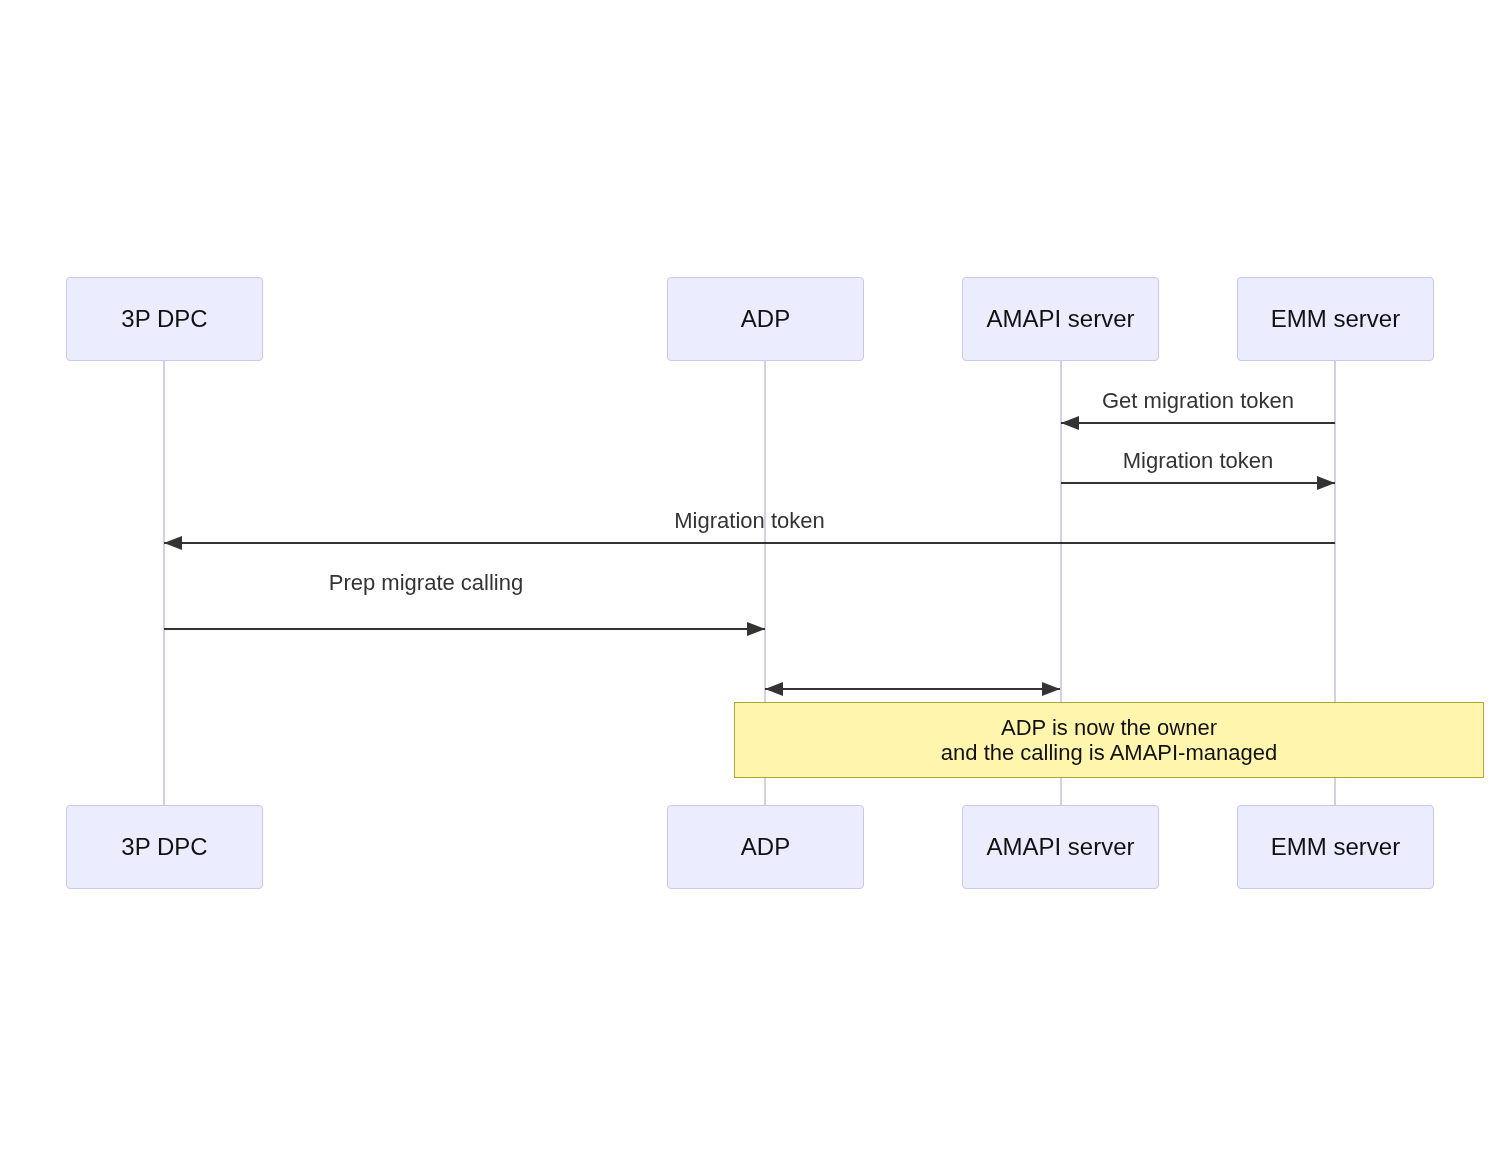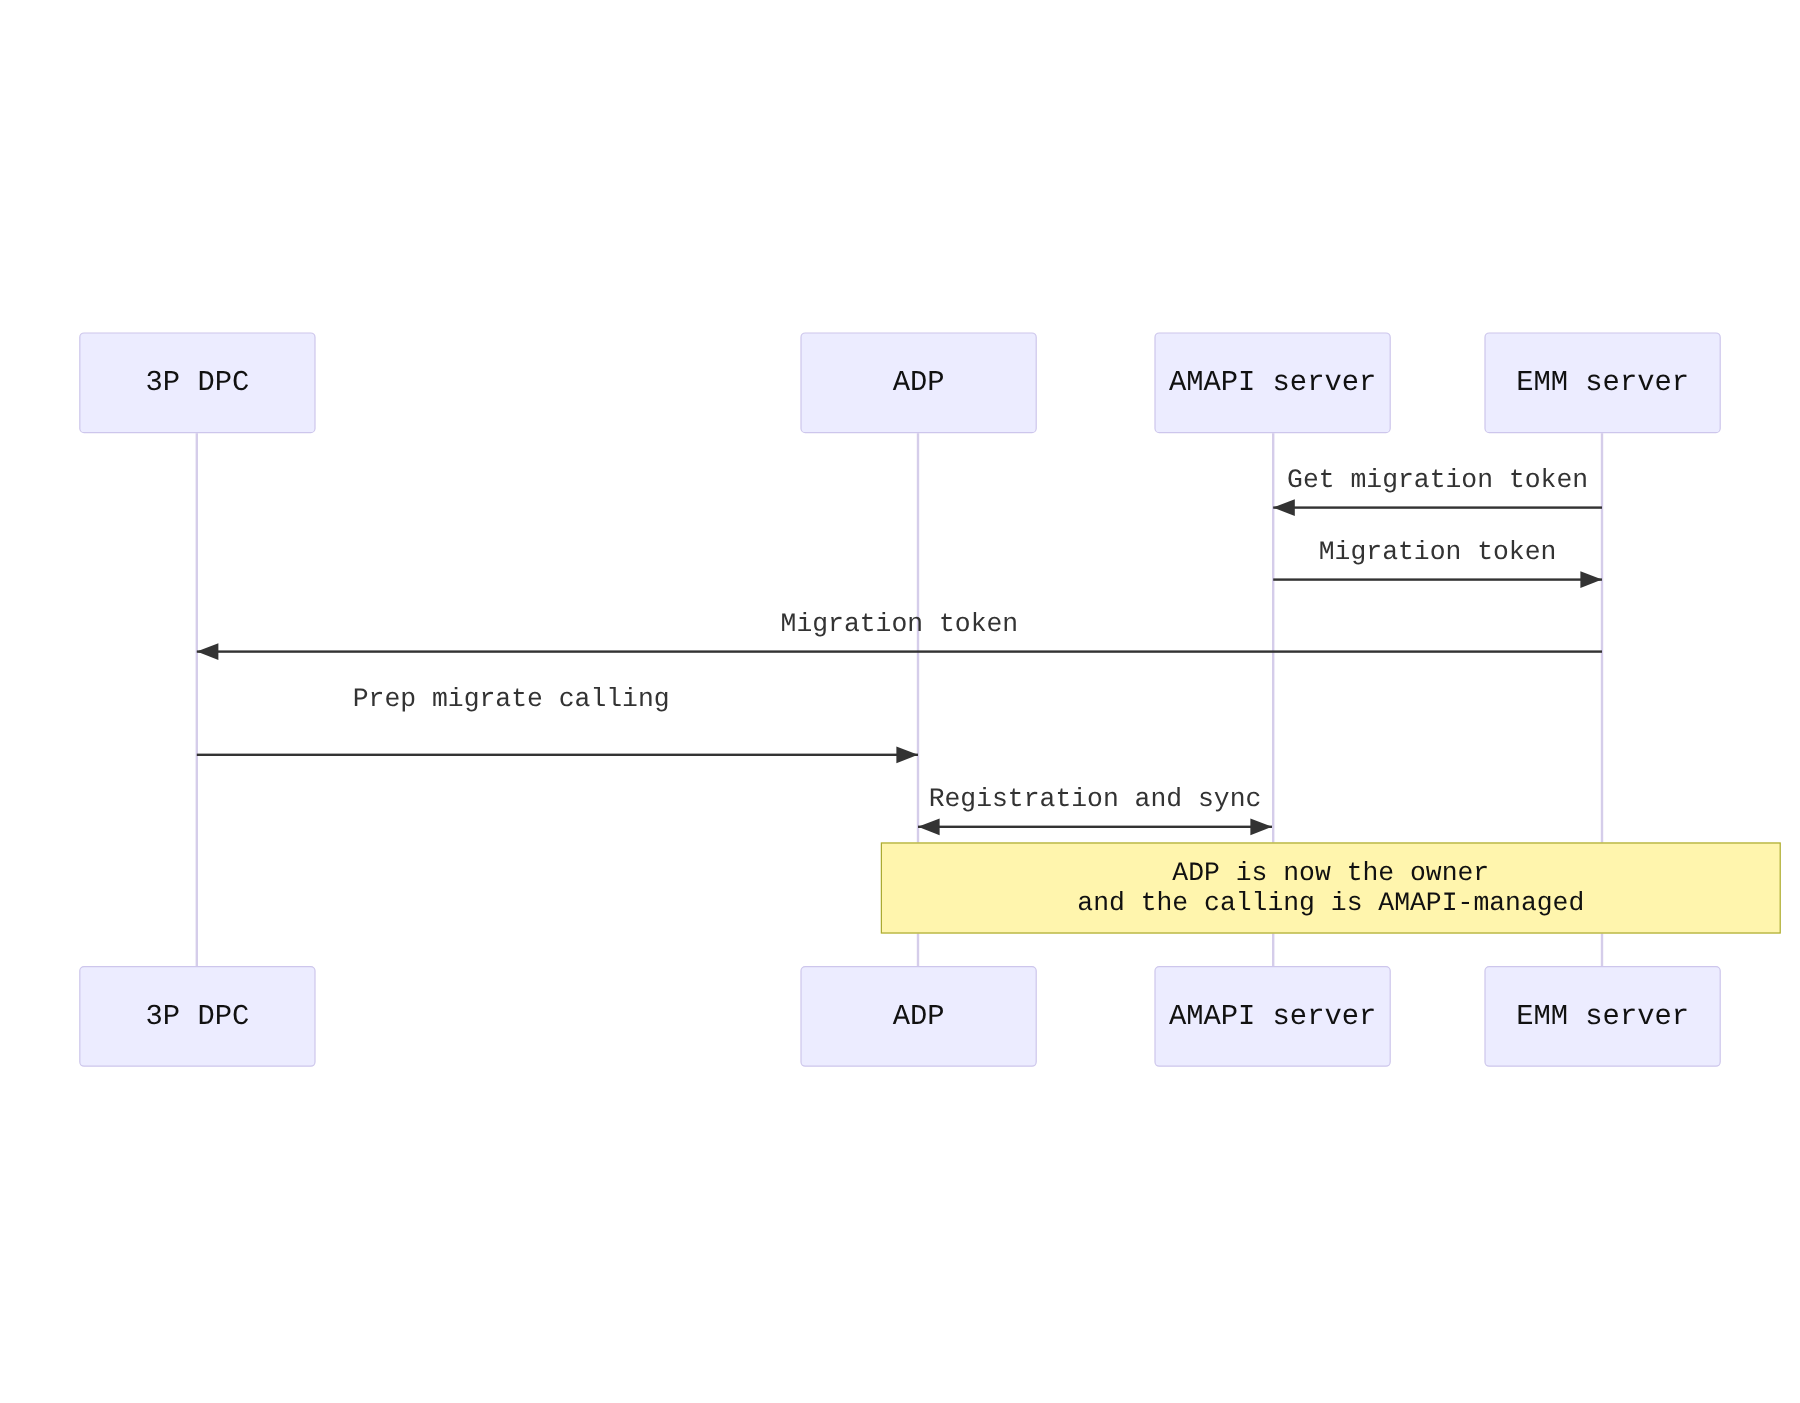--- a/index.html
+++ b/index.html
@@ -1,21 +1,21 @@
 <!DOCTYPE html>
 <html><head>
 <meta charset="utf-8">
 <style>
   html, body { margin: 0; padding: 0; background: #ffffff; }
   .diagram {
     position: relative;
     width: 1500px;
     height: 1169px;
     background: #ffffff;
-    font-family: Liberation Mono, monospace;
+    font-family: Liberation Sans, sans-serif;
     overflow: hidden;
   }
   .lifeline {
     position: absolute;
     top: 361px;
     height: 444px;
     width: 2px;
     background: #d5cdea;
   }
   .actor {
@@ -111,21 +111,20 @@
     <span class="ah left"></span>
   </div>
 
   <div class="msg-label" style="left:164px;top:570px;width:524px">
     <span class="ln">Prep migrate calling</span>
   </div>
   <div class="msg-line" style="left:164px;top:628px;width:601px">
     <span class="ah right"></span>
   </div>
 
-  <div class="msg-label" style="left:765px;top:654px;width:295px">Registration and sync</div>
   <div class="msg-line" style="left:765px;top:688px;width:295px">
     <span class="ah left"></span>
     <span class="ah right"></span>
   </div>
 
   <div class="note">
     <span>ADP is now the owner</span>
     <span>and the calling is AMAPI-managed</span>
   </div>
 

